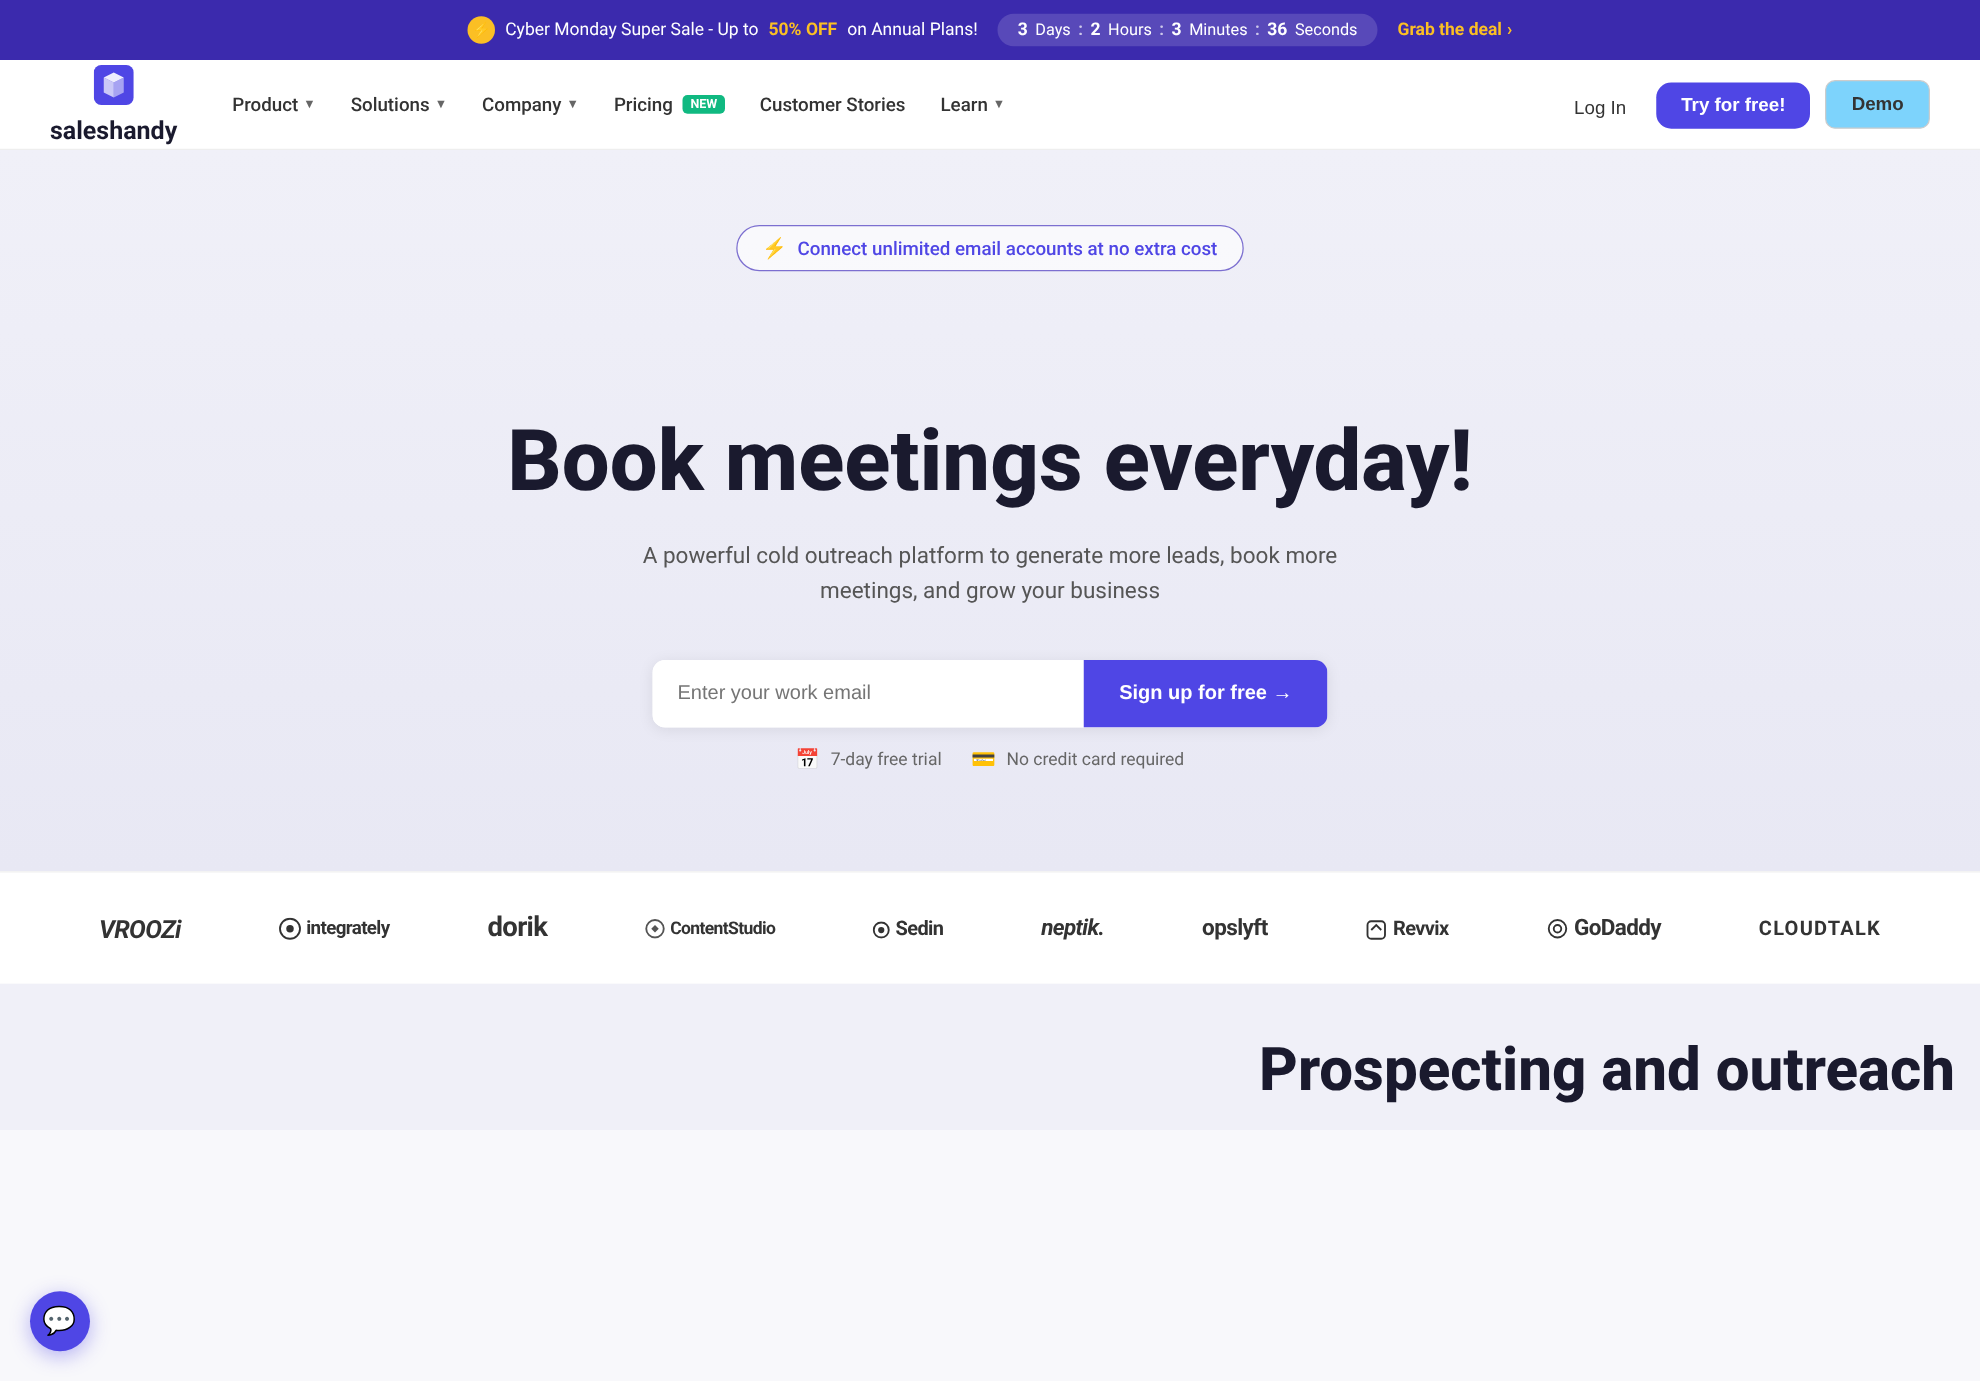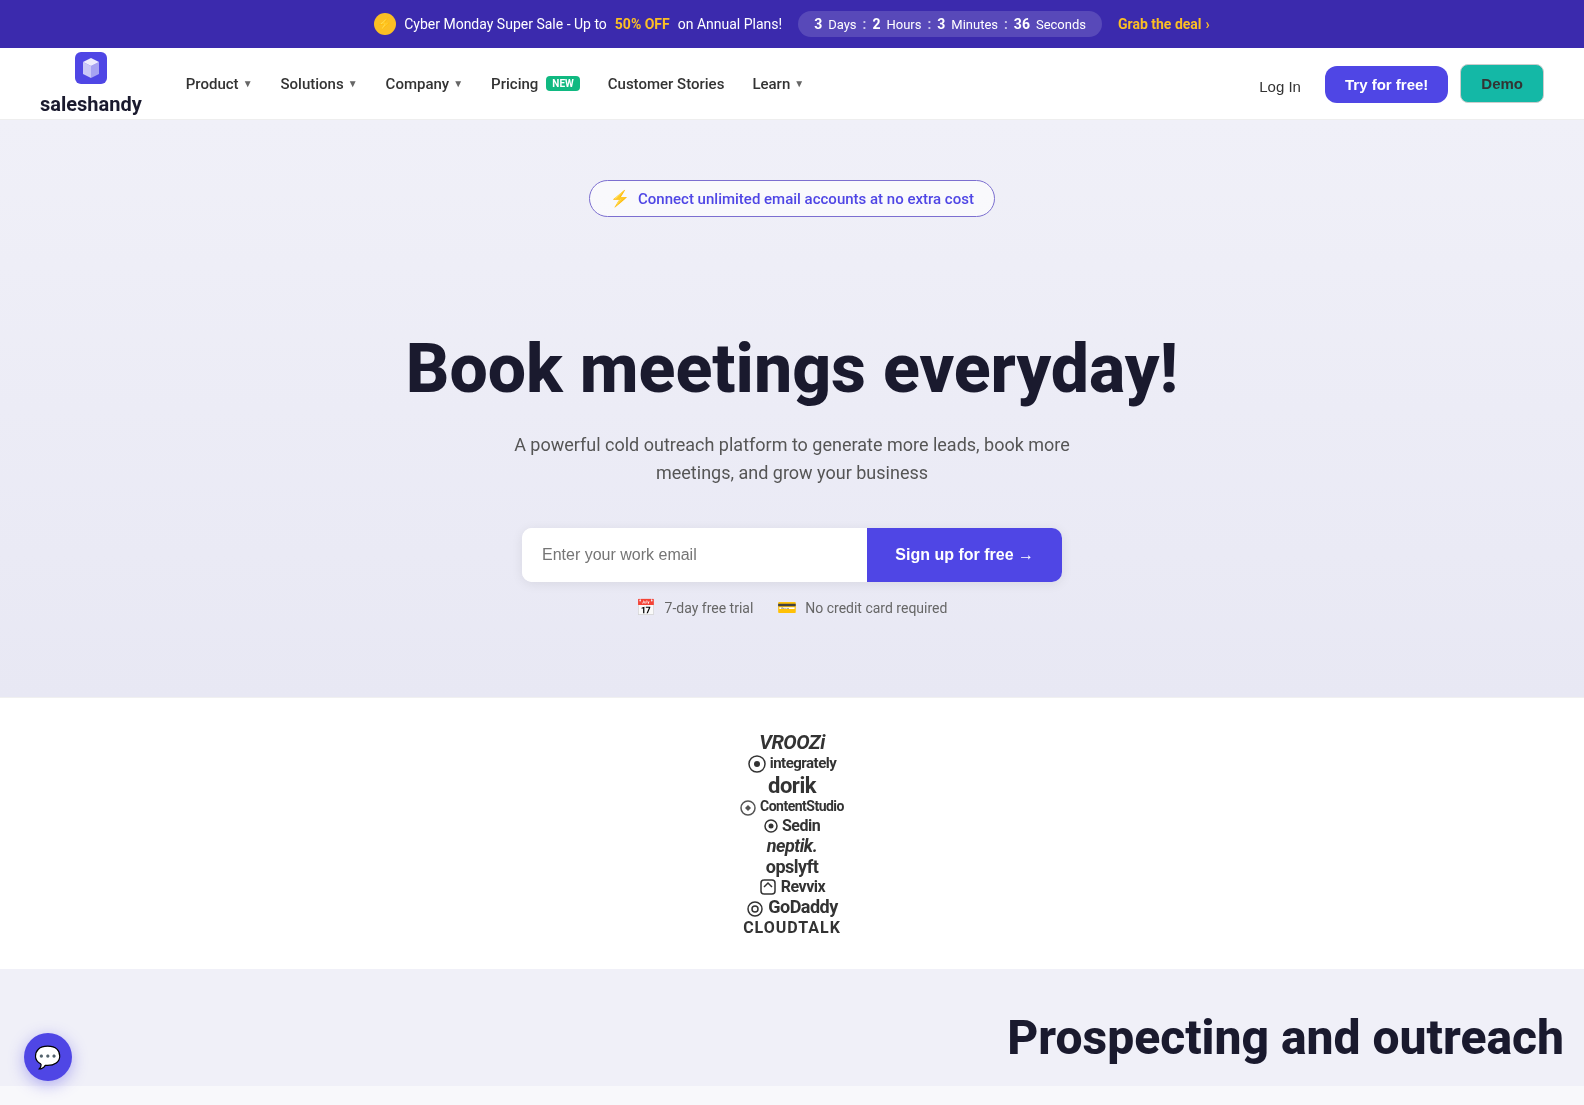--- a/index.html
+++ b/index.html
@@ -120,21 +120,21 @@
       background: #4f46e5;
       color: white;
       border: none;
       padding: 10px 20px;
       border-radius: 12px;
       font-size: 15px;
       font-weight: 600;
       cursor: pointer;
     }
     .btn-demo {
-      background: #14b8a6;
+      background: #7dd3fc;
       color: #333;
       border: 1.5px solid #ccc;
       padding: 10px 20px;
       border-radius: 8px;
       font-size: 15px;
       font-weight: 600;
       cursor: pointer;
     }
 
     
@@ -225,21 +225,20 @@
 
     
     .logos-section {
       background: white;
       padding: 32px 40px;
       display: flex;
       align-items: center;
       justify-content: space-around;
       overflow: hidden;
       border-top: 1px solid #f0f0f0;
-      flex-direction: column;
     }
     .logo-item {
       font-size: 18px;
       font-weight: 700;
       color: #555;
       white-space: nowrap;
       letter-spacing: -0.5px;
     }
     .logo-item.vroozi { color: #333; font-size: 20px; font-style: italic; }
     .logo-item.integrately { color: #333; font-size: 15px; }

